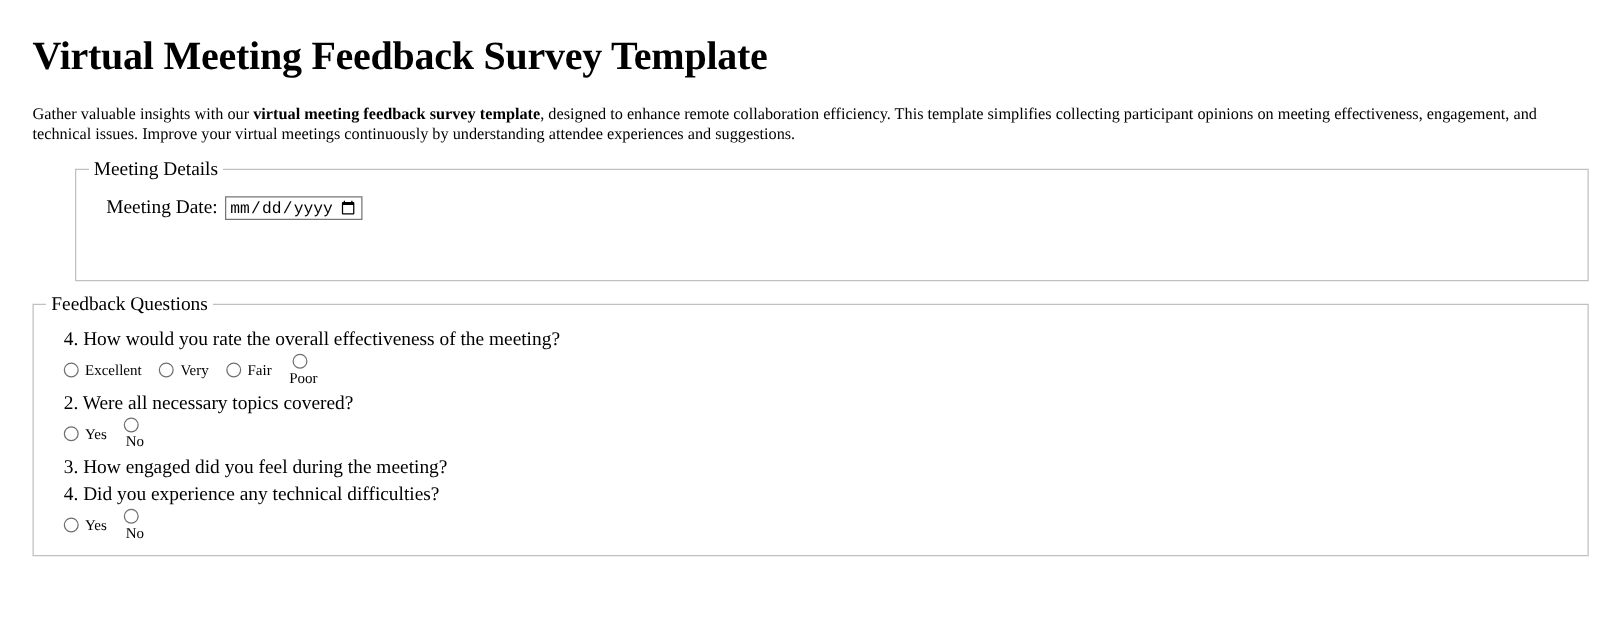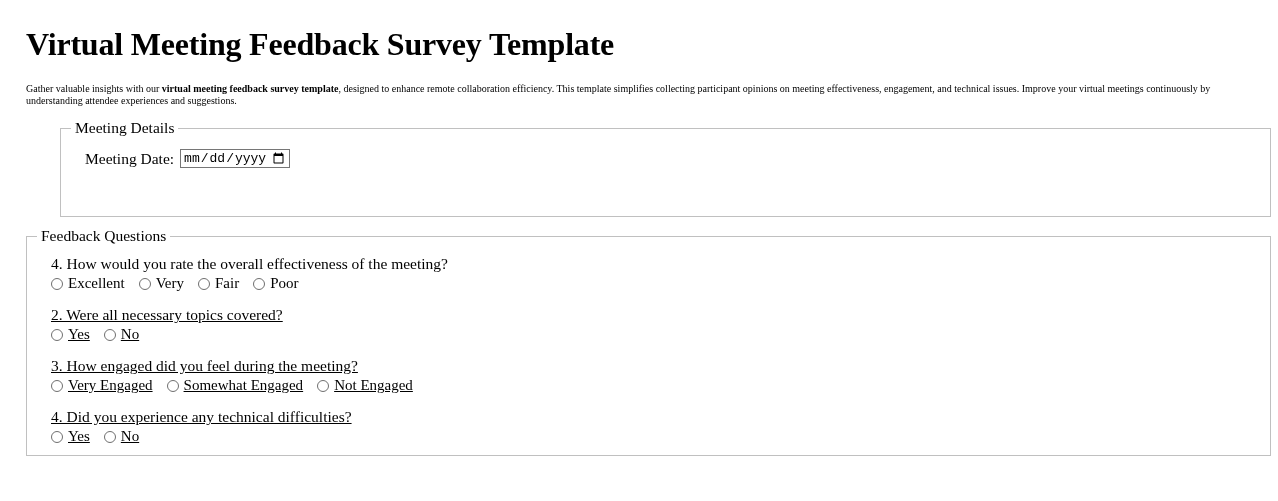--- a/index.html
+++ b/index.html
@@ -19,21 +19,21 @@
     box-sizing: border-box;
   }
   h1.page-title {
     font-family: "Liberation Serif", serif;
     font-size: 32px;
     font-weight: bold;
     margin: 18px 0 20px 0;
     letter-spacing: -0.2px;
   }
   p.intro {
-    font-size: 10px;
+    font-size: 13px;
     line-height: 1.22;
     margin: 0 0 12px 0;
     max-width: 1215px;
   }
   p.intro b { font-weight: bold; }
 
   fieldset {
     border: 1px solid #c0c0c0;
     margin: 0 0 10px 0;
     padding: 4px 10px 10px 10px;
@@ -69,34 +69,34 @@
     border: 1px solid #767676;
     background: #ffffff;
     width: 176px;
     height: 19px;
     box-sizing: border-box;
   }
   .question {
     margin: 6px 0 0 14px;
     font-size: 15.5px;
   }
-  .question + .question { margin-top: 14px; text-decoration: underline; }
+  .question + .question { margin-top: 4px; }
   .q-text { display: block; margin-bottom: 2px; }
   .options {
     display: flex;
     align-items: center;
     flex-wrap: wrap;
   }
   .opt {
     display: inline-flex;
     align-items: center;
     margin-right: 14px;
-    font-size: 15px;
+    font-size: 12px;
   }
-  .opt:last-child { margin-right: 0; }
+  .opt:last-child { margin-right: 0; flex-direction: column; }
   .radio {
     width: 12px;
     height: 12px;
     border: 1px solid #6f6f6f;
     border-radius: 50%;
     background: #ffffff;
     display: inline-block;
     margin-right: 5px;
     box-sizing: border-box;
   }
@@ -157,34 +157,20 @@
           </label>
         <label class="opt">
             <span class="radio"></span>
             <span>No</span>
           </label>
       </div>
     </div>
 
     <div class="question">
       <span class="q-text">3. How engaged did you feel during the meeting?</span>
-      <div class="options">
-        <label class="opt">
-            <span class="radio"></span>
-            <span>Very Engaged</span>
-          </label>
-        <label class="opt">
-            <span class="radio"></span>
-            <span>Somewhat Engaged</span>
-          </label>
-        <label class="opt">
-            <span class="radio"></span>
-            <span>Not Engaged</span>
-          </label>
-      </div>
     </div>
 
     <div class="question">
       <span class="q-text">4. Did you experience any technical difficulties?</span>
       <div class="options">
         <label class="opt">
             <span class="radio"></span>
             <span>Yes</span>
           </label>
         <label class="opt">

